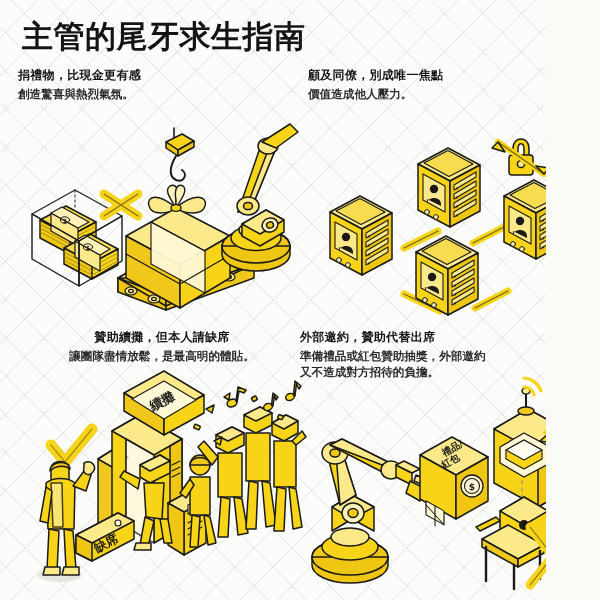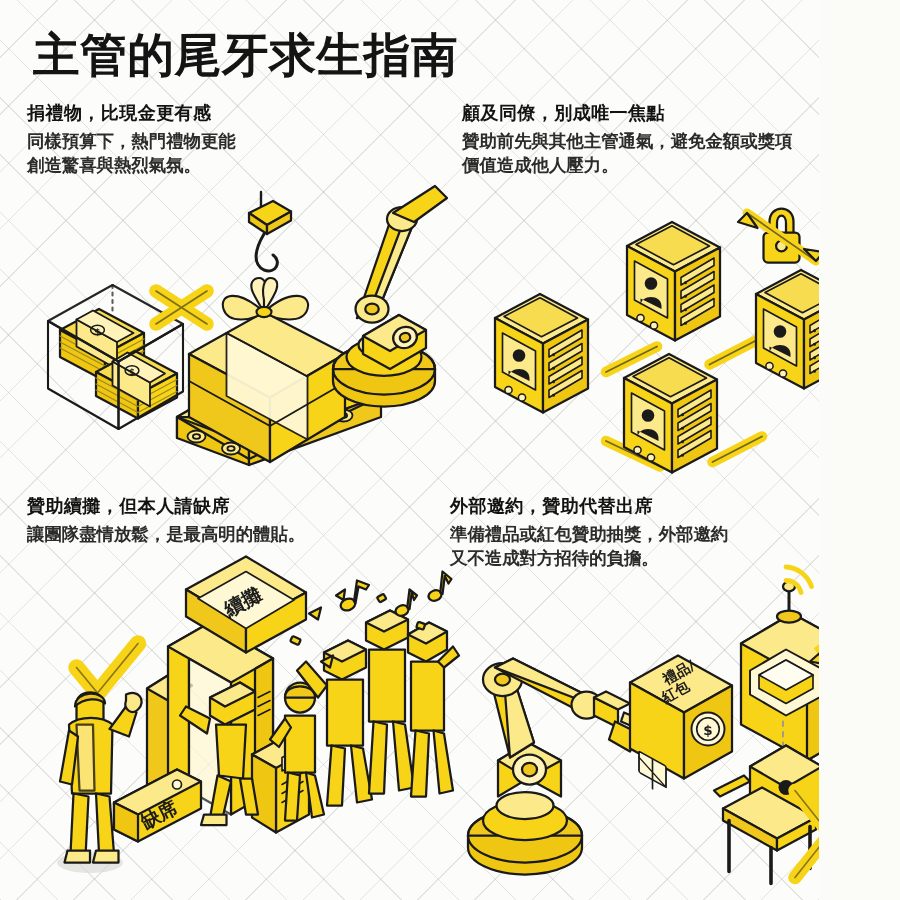--- a/index.html
+++ b/index.html
@@ -39,21 +39,21 @@
     letter-spacing: 0.5px;
     color: #141414;
     white-space: nowrap;
     font-family: "DejaVu Sans", "Liberation Sans", sans-serif;
   }
 
   
   .panel { position: absolute; }
   .panel.p1 { left: 18px;  top: 68px;  width: 288px; height: 258px; }
   .panel.p2 { left: 308px; top: 68px;  width: 288px; height: 258px; }
-  .panel.p3 { left: 18px;  top: 330px; width: 288px; height: 262px; }
+  .panel.p3 { left: 18px;  top: 330px; width: 288px; height: 262px; text-align: center; }
   .panel.p4 { left: 300px; top: 330px; width: 288px; height: 262px; }
 
   .sec-head {
     font-size: 12px;
     font-weight: bold;
     color: #131313;
     letter-spacing: 0.3px;
     line-height: 1.25;
     white-space: nowrap;
     font-family: "DejaVu Sans", "Liberation Sans", sans-serif;
@@ -93,21 +93,20 @@
 </head>
 <body>
 
 <div id="page">
 
   <div class="title">主管的尾牙求生指南</div>
 
   <div class="panel p1">
     <div class="sec-head">捐禮物，比現金更有感</div>
     <div class="sec-body">
-      <span class="ln">同樣預算下，熱門禮物更能</span>
       <span class="ln">創造驚喜與熱烈氣氛。</span>
     </div>
     <div class="art">
       <svg class="scene" viewBox="0 0 288 198" preserveAspectRatio="xMidYMid meet">
         <g stroke="#1A1A1A" stroke-width="1.5" stroke-linejoin="round" stroke-linecap="round" fill="none">
 
           <g>
 
             <g fill="#F8DC4F">
               <path d="M22 92 L48 78 L78 94 L52 108 Z"></path>
@@ -226,21 +225,20 @@
             <path d="M244 14 L258 20 L280 4 L272 -4 Z" fill="#F7D417"></path>
           </g>
         </g>
       </svg>
     </div>
   </div>
 
   <div class="panel p2">
     <div class="sec-head">顧及同僚，別成唯一焦點</div>
     <div class="sec-body">
-      <span class="ln">贊助前先與其他主管通氣，避免金額或獎項</span>
       <span class="ln">價值造成他人壓力。</span>
     </div>
     <div class="art">
       <svg class="scene" viewBox="0 0 288 198" preserveAspectRatio="xMidYMid meet">
         <defs>
           <g id="srvr">
 
             <path d="M0 16 L30 0 L62 17 L32 33 Z" fill="#FCE98A"></path>
             <path d="M6 15 L30 2.5 L55 16 L31 28.5 Z" fill="#F8DC4F" stroke-width="1.1"></path>
 

